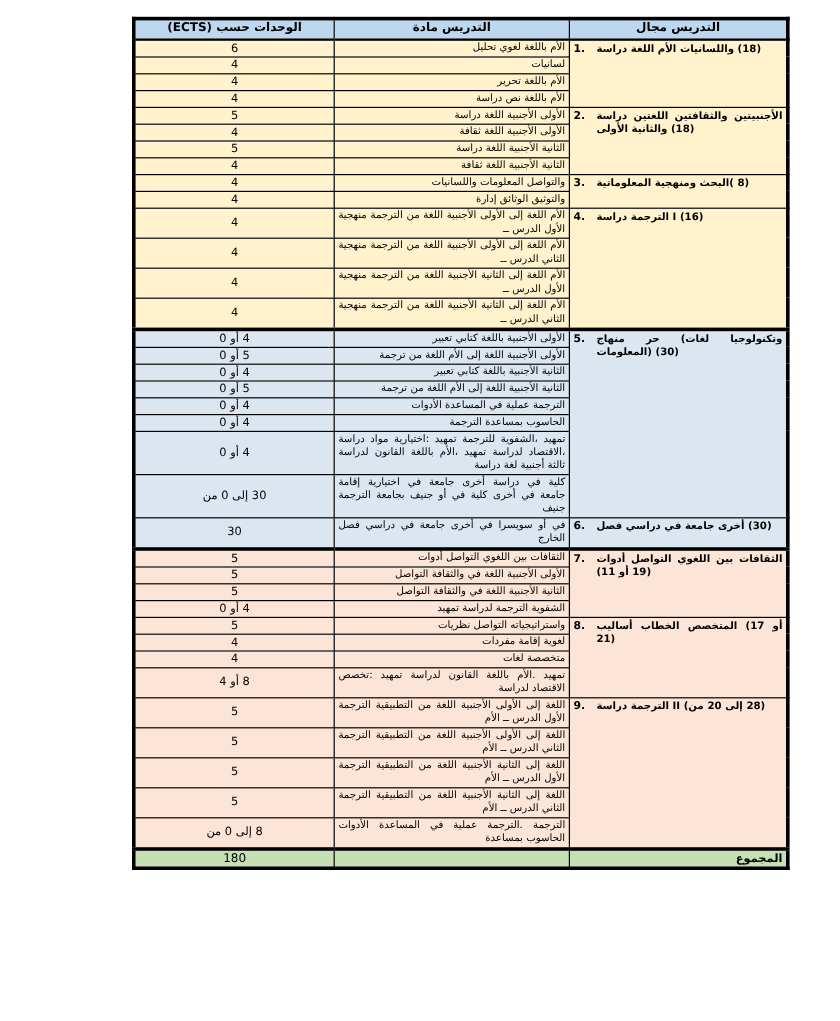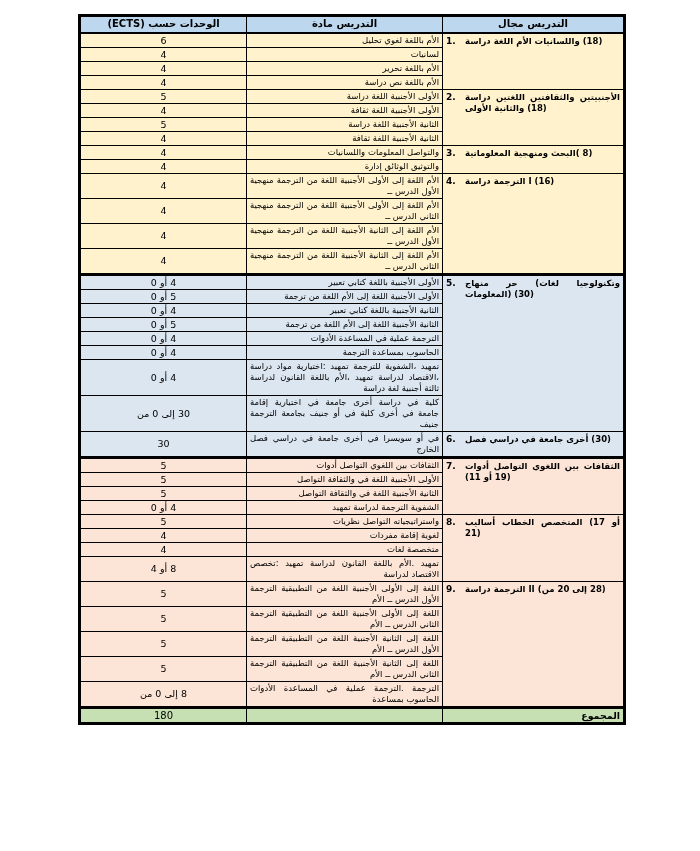--- a/index.html
+++ b/index.html
@@ -9,20 +9,21 @@
     color: #000;
     overflow: hidden;
   }
   .page { padding: 14px 0 0 78px; }
 
   table.curr {
     border-collapse: collapse;
     table-layout: fixed;
     width: 545px;
     border: 3px solid var(--border, #000);
+    margin-left: 32px;
   }
   col.col-units   { width: 167px; }
   col.col-subject { width: 196px; }
   col.col-field   { width: 182px; }
 
   th, td {
     border: 1px solid var(--border, #000);
     padding: 1px 3px;
     overflow: hidden;
     box-sizing: border-box;

